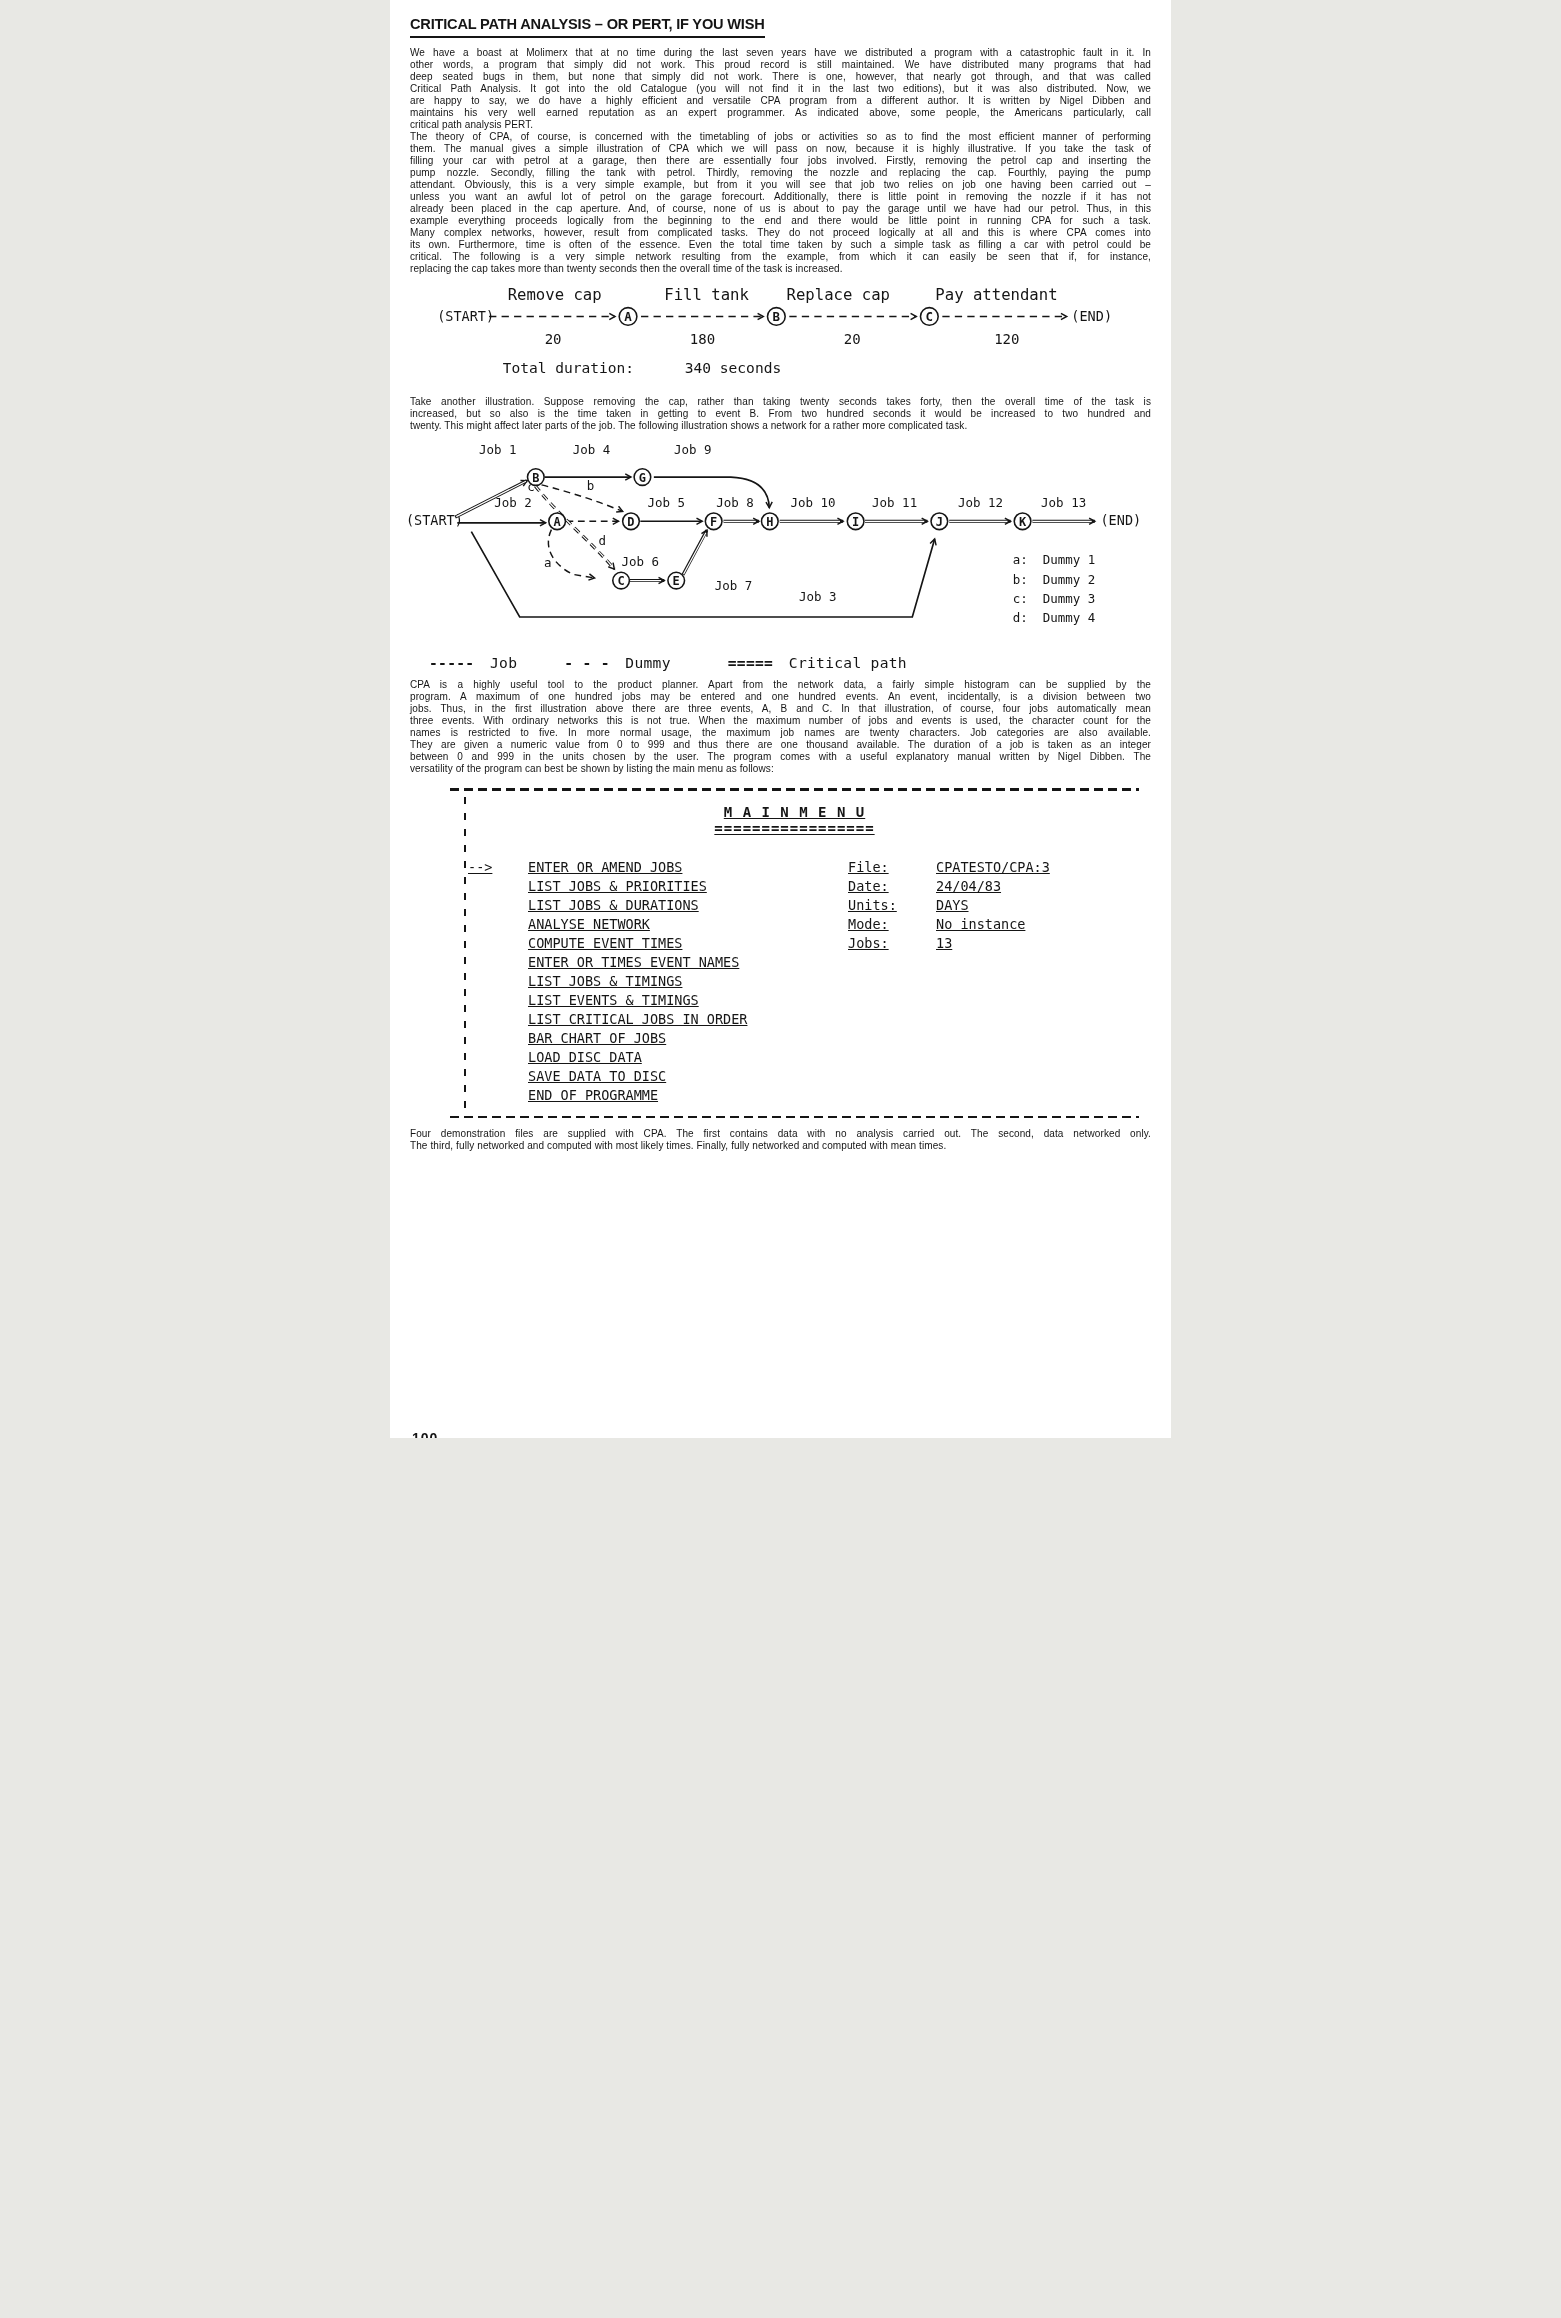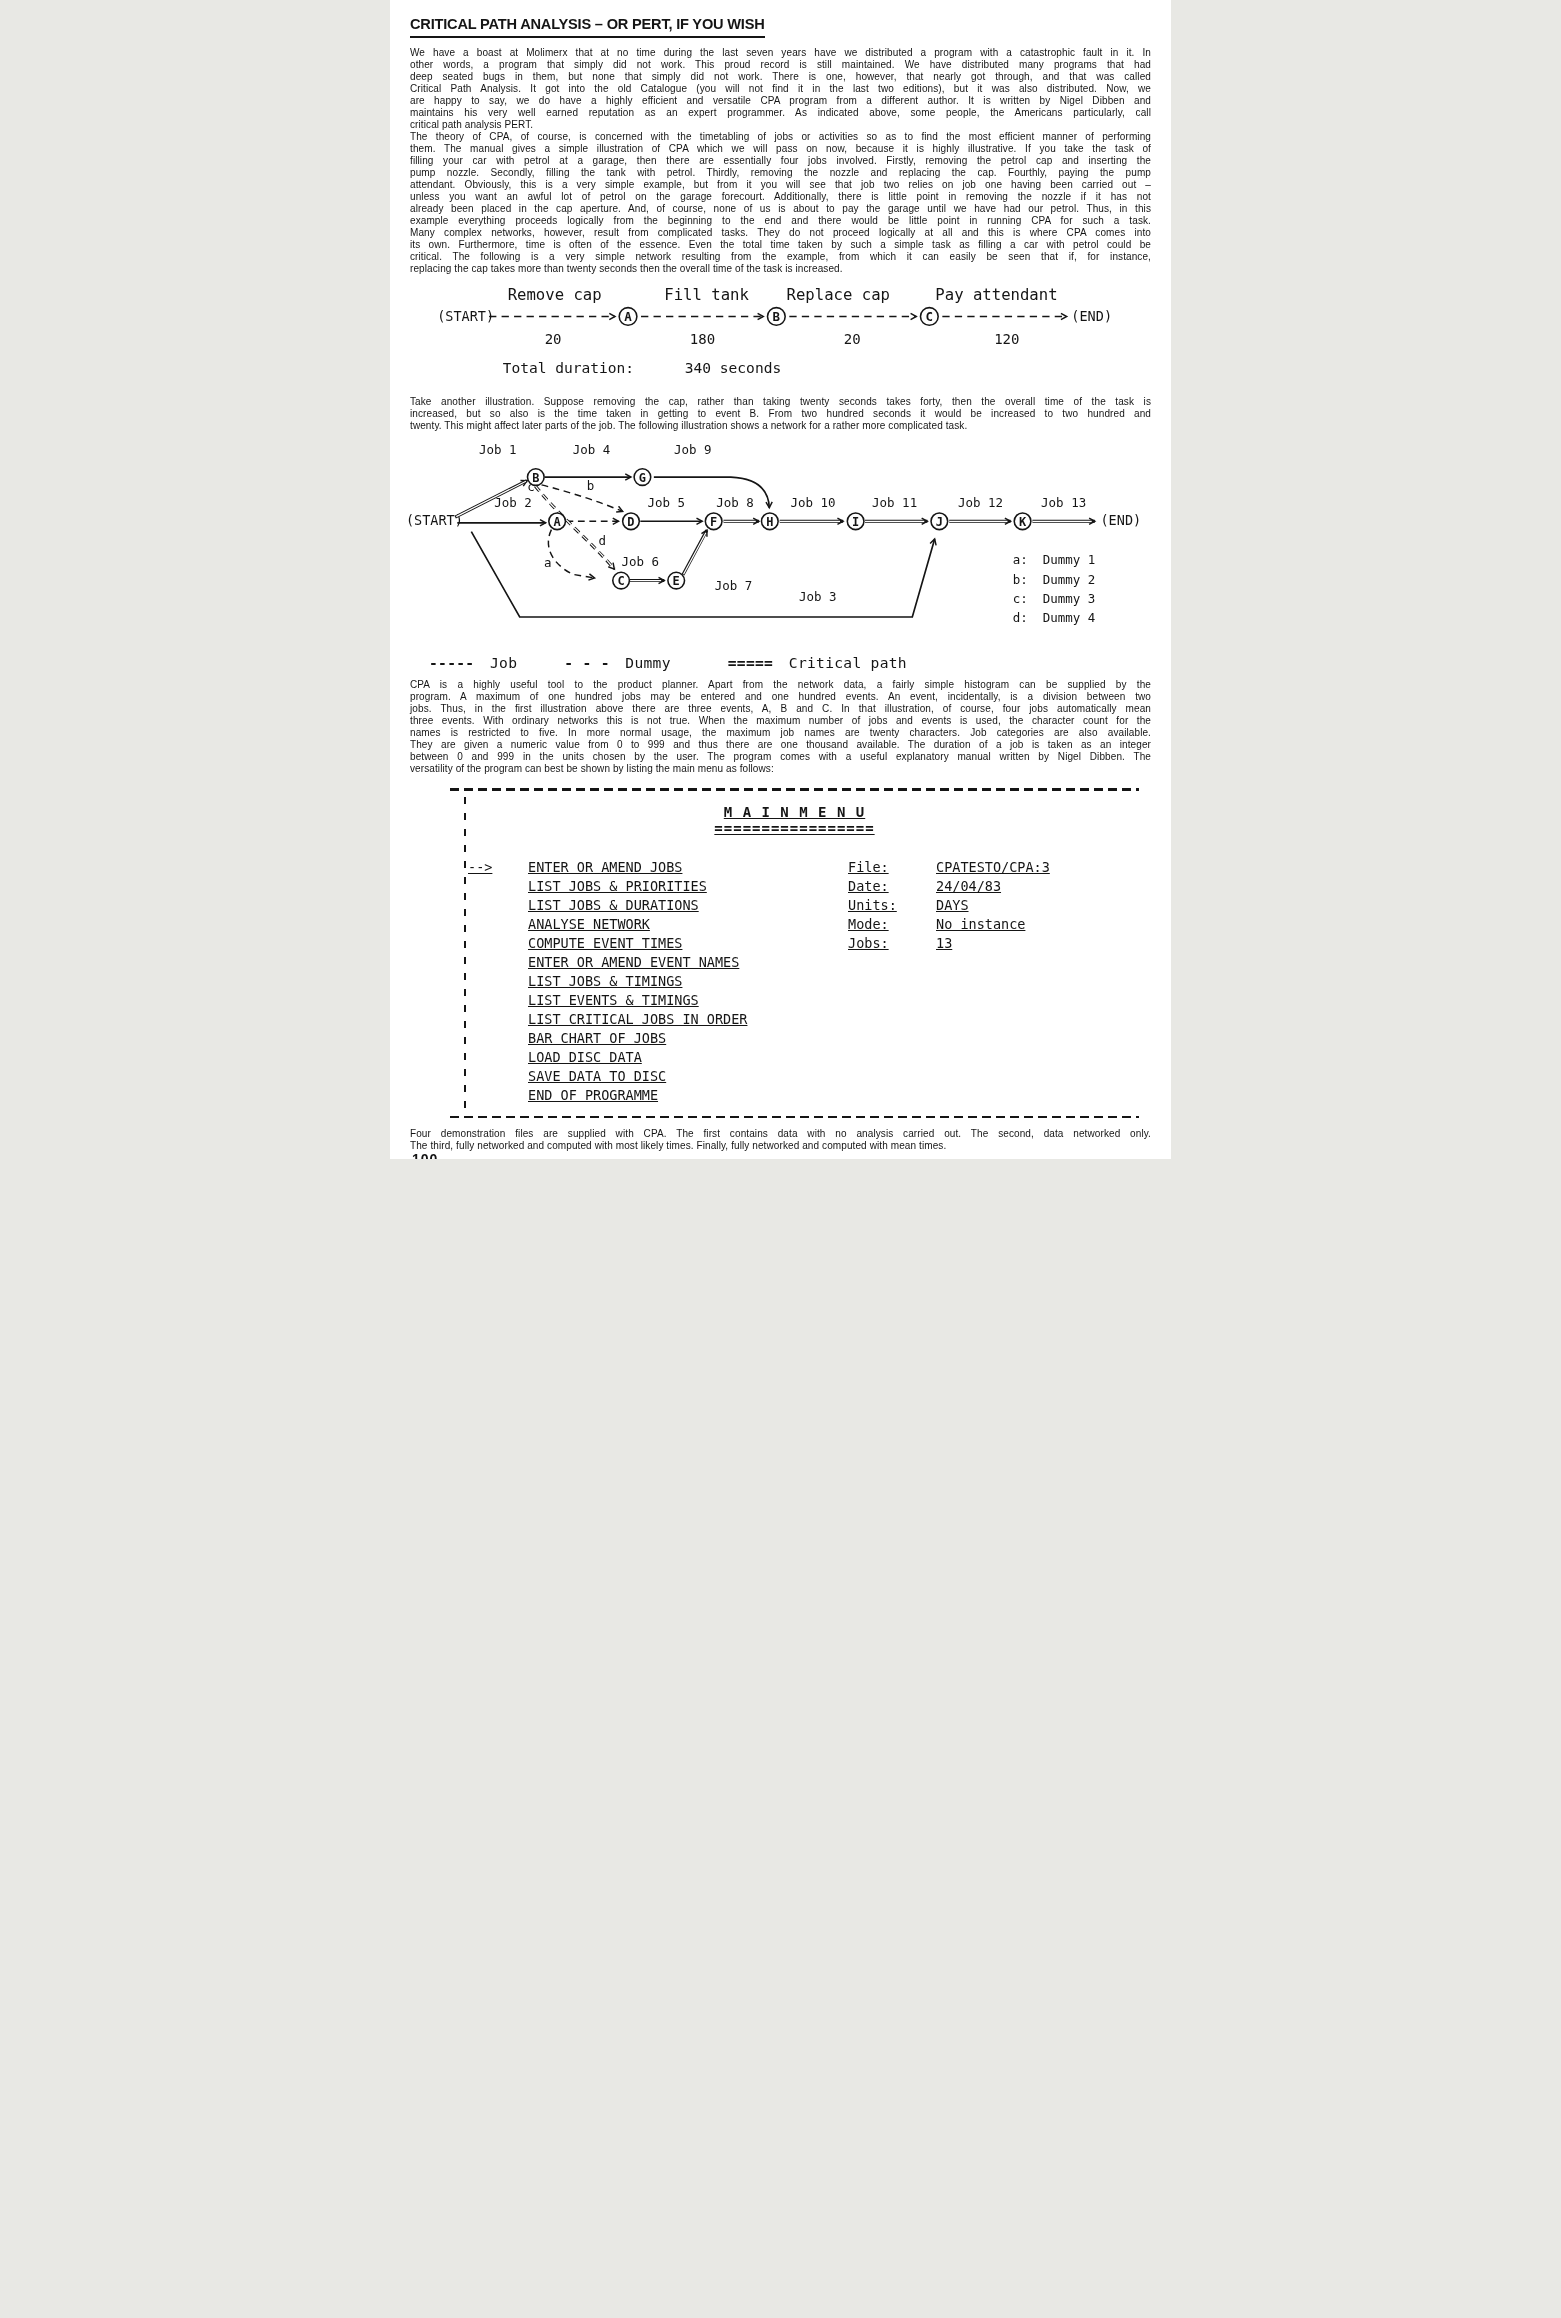--- a/index.html
+++ b/index.html
@@ -1,18 +1,18 @@
 <!DOCTYPE html>
 <html style="font-size:8.3px"><head>
 <meta charset="utf-8">
 <style>
   html,body{margin:0;padding:0;background:#e8e8e4;}
   .page{
     position:relative;
-    width:781px;height:1159px;
+    width:781px;height:1438px;
     margin:0 auto;
     background:#ffffff;
     color:#151515;
     overflow:hidden;
     font-family:"Liberation Sans", sans-serif;
   }
   .content{padding:0 20px;}
   .title-wrap{margin-top:15.6px;}
   .page-title{
     display:inline-block;
@@ -323,21 +323,21 @@
             <span class="mivalue">No instance</span>
           </div>
           <div class="mrow">
             <span class="mptr"></span>
             <span class="mitem">COMPUTE EVENT TIMES</span>
             <span class="milabel">Jobs:</span>
             <span class="mivalue">13</span>
           </div>
           <div class="mrow">
               <span class="mptr"></span>
-              <span class="mitem">ENTER OR AMEND EVENT NAMES</span>
+              <span class="mitem">ENTER OR TIMES EVENT NAMES</span>
               <span></span>
               <span></span>
             </div>
           <div class="mrow">
               <span class="mptr"></span>
               <span class="mitem">LIST JOBS &amp; TIMINGS</span>
               <span></span>
               <span></span>
             </div>
           <div class="mrow">

